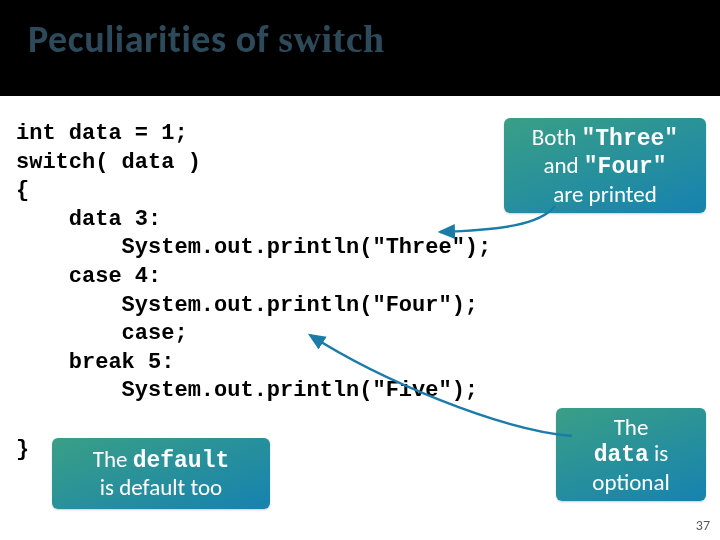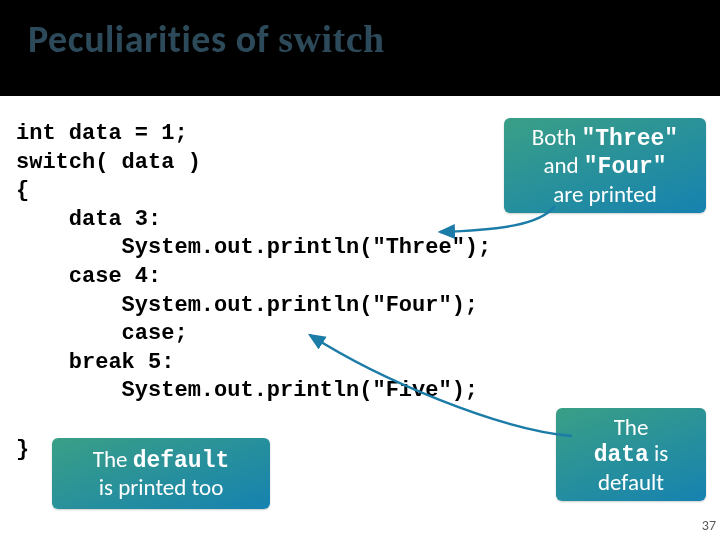--- a/index.html
+++ b/index.html
@@ -92,21 +92,21 @@
   svg.arrows {
     position: absolute;
     left: 0;
     top: 0;
     width: 720px;
     height: 540px;
     pointer-events: none;
   }
   .pagenum {
     position: absolute;
-    right: 4px;
+    right: 10px;
     bottom: 6px;
     font-size: 14px;
     color: #555;
     text-align: center;
   }
 </style>
 </head>
 <body>
 
 <div class="slide">
@@ -131,26 +131,26 @@
   <div class="brace-close">}</div>
 
   <div class="callout c-topright">
     <span>Both </span><span class="mono">"Three"</span><br>
     <span> and </span><span class="mono">"Four"</span><br>
     <span> are printed</span>
   </div>
 
   <div class="callout c-bottomright">
     <span>The </span><br>
-    <span class="mono">data</span><span> is default</span>
+    <span class="mono">data</span><span> is optional</span>
   </div>
 
   <div class="callout c-bottomleft">
     <span>The </span><span class="mono">default</span><br>
-    <span> is printed too</span>
+    <span> is default too</span>
   </div>
 
   <svg class="arrows">
     <defs>
       <marker id="ah" markerWidth="10" markerHeight="10" refX="6" refY="3" orient="auto" markerUnits="strokeWidth">
         <path d="M0,0 L7,3 L0,6 Z" fill="#1c7ca8"></path>
       </marker>
     </defs>
 
     <path d="M 555 206 C 540 225, 500 230, 440 232" stroke="#1c7ca8" stroke-width="2.5" fill="none" marker-end="url(#ah)"></path>

